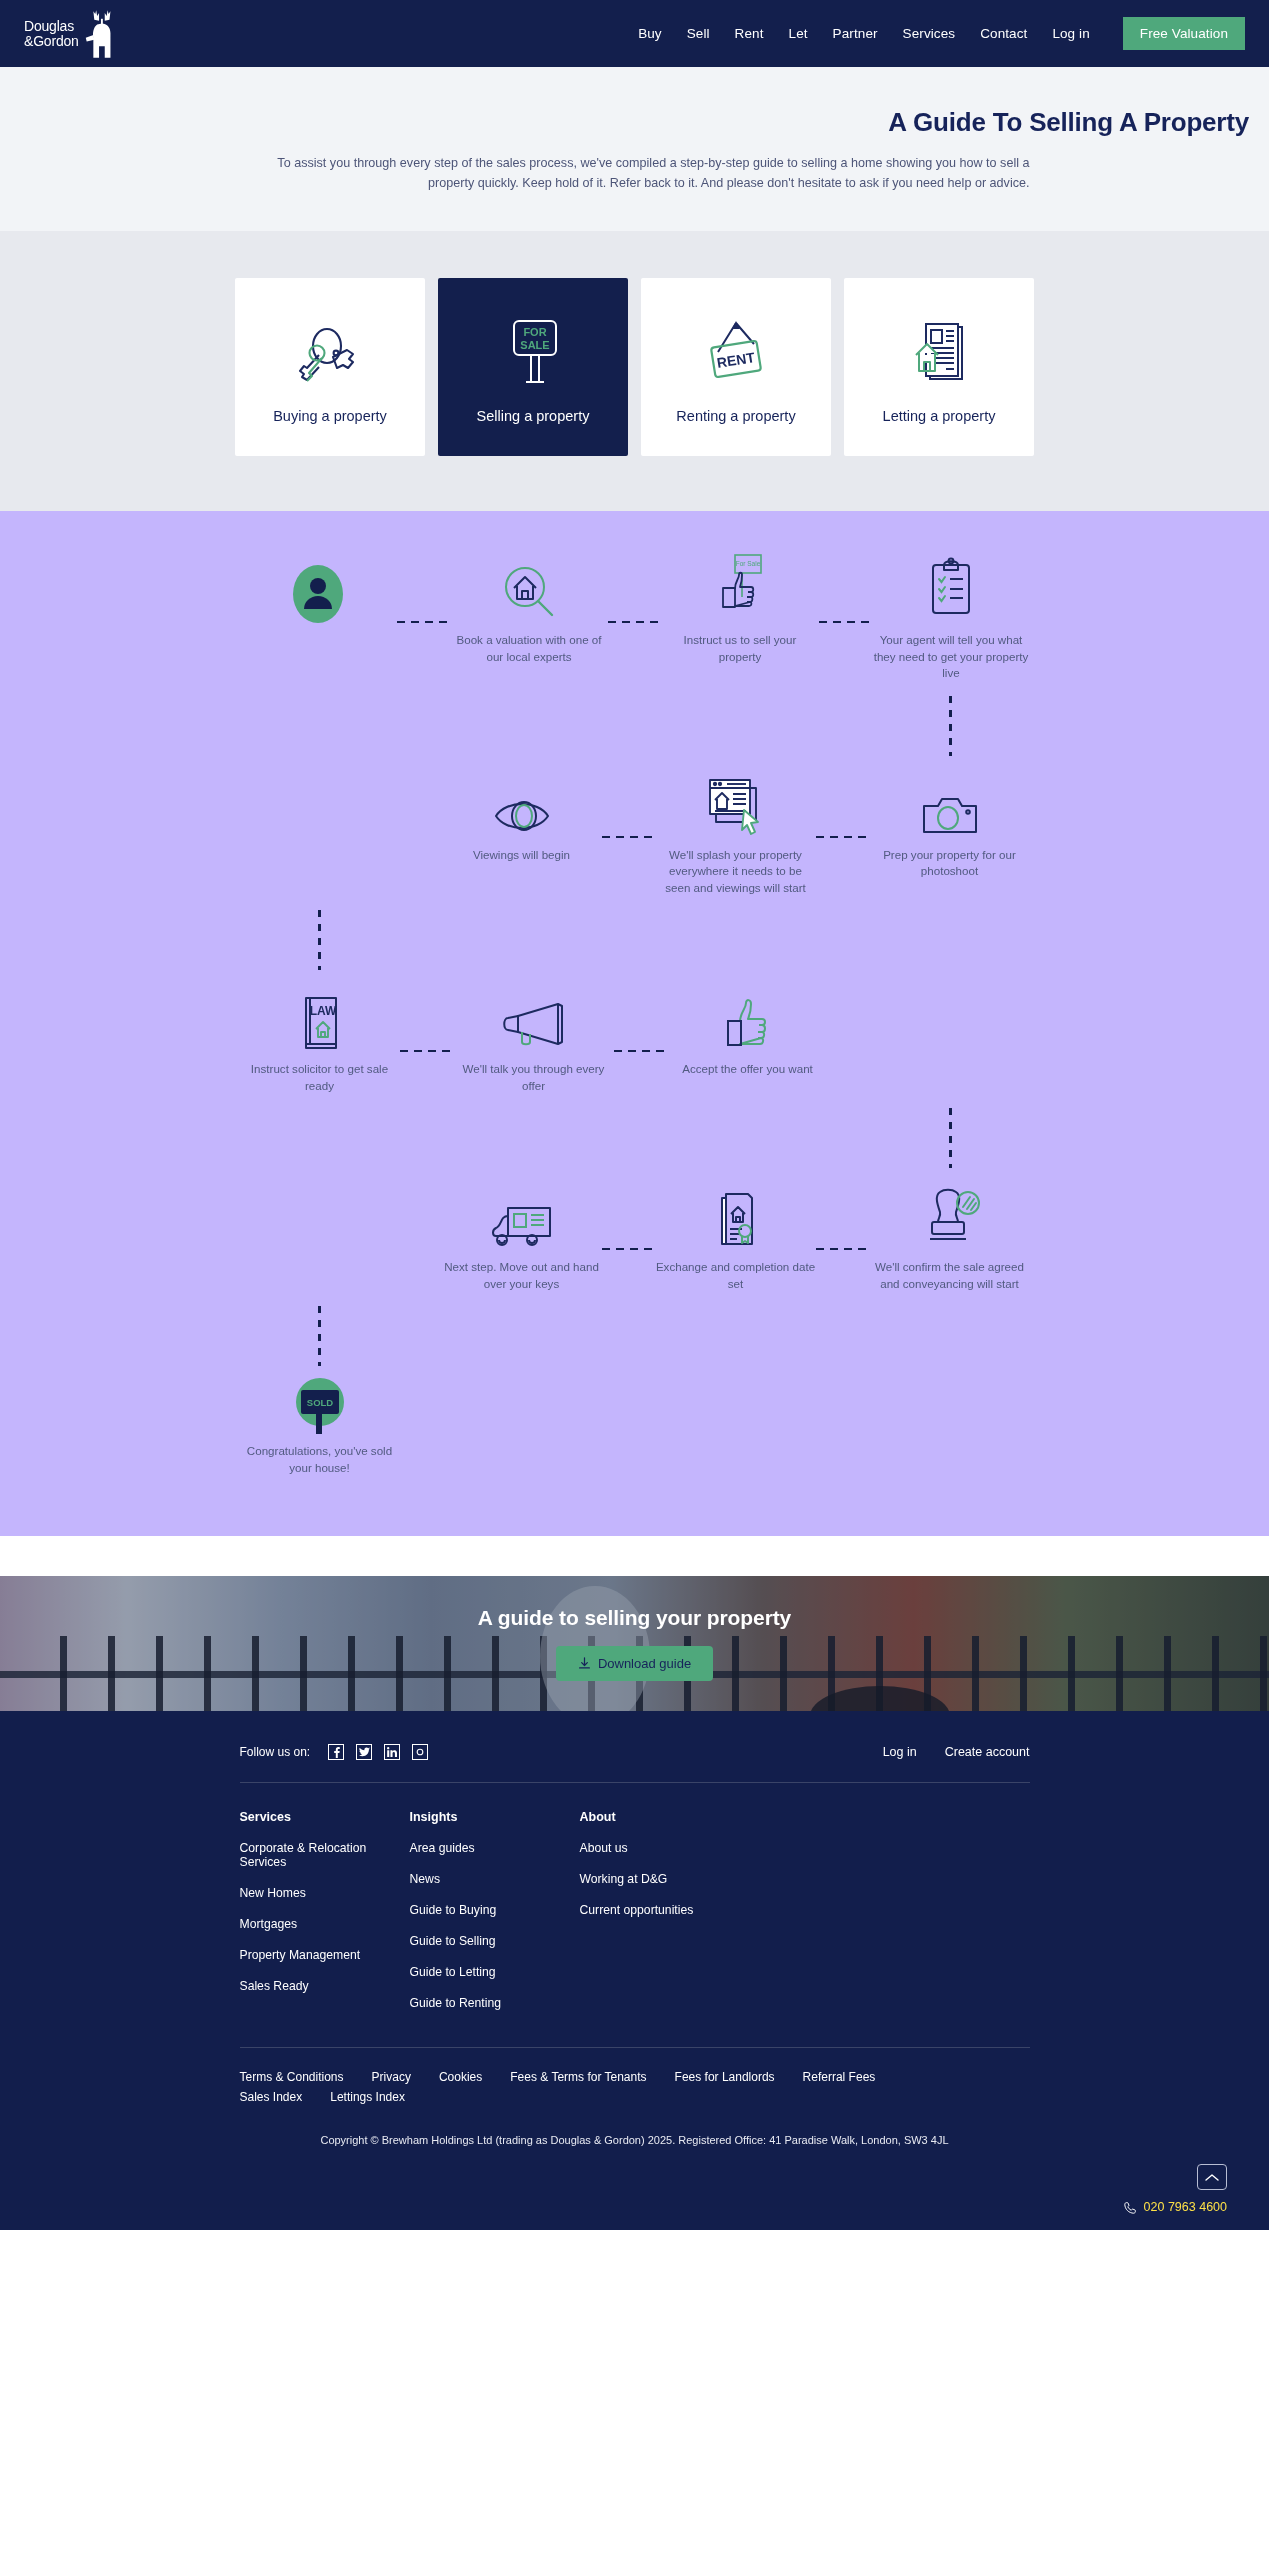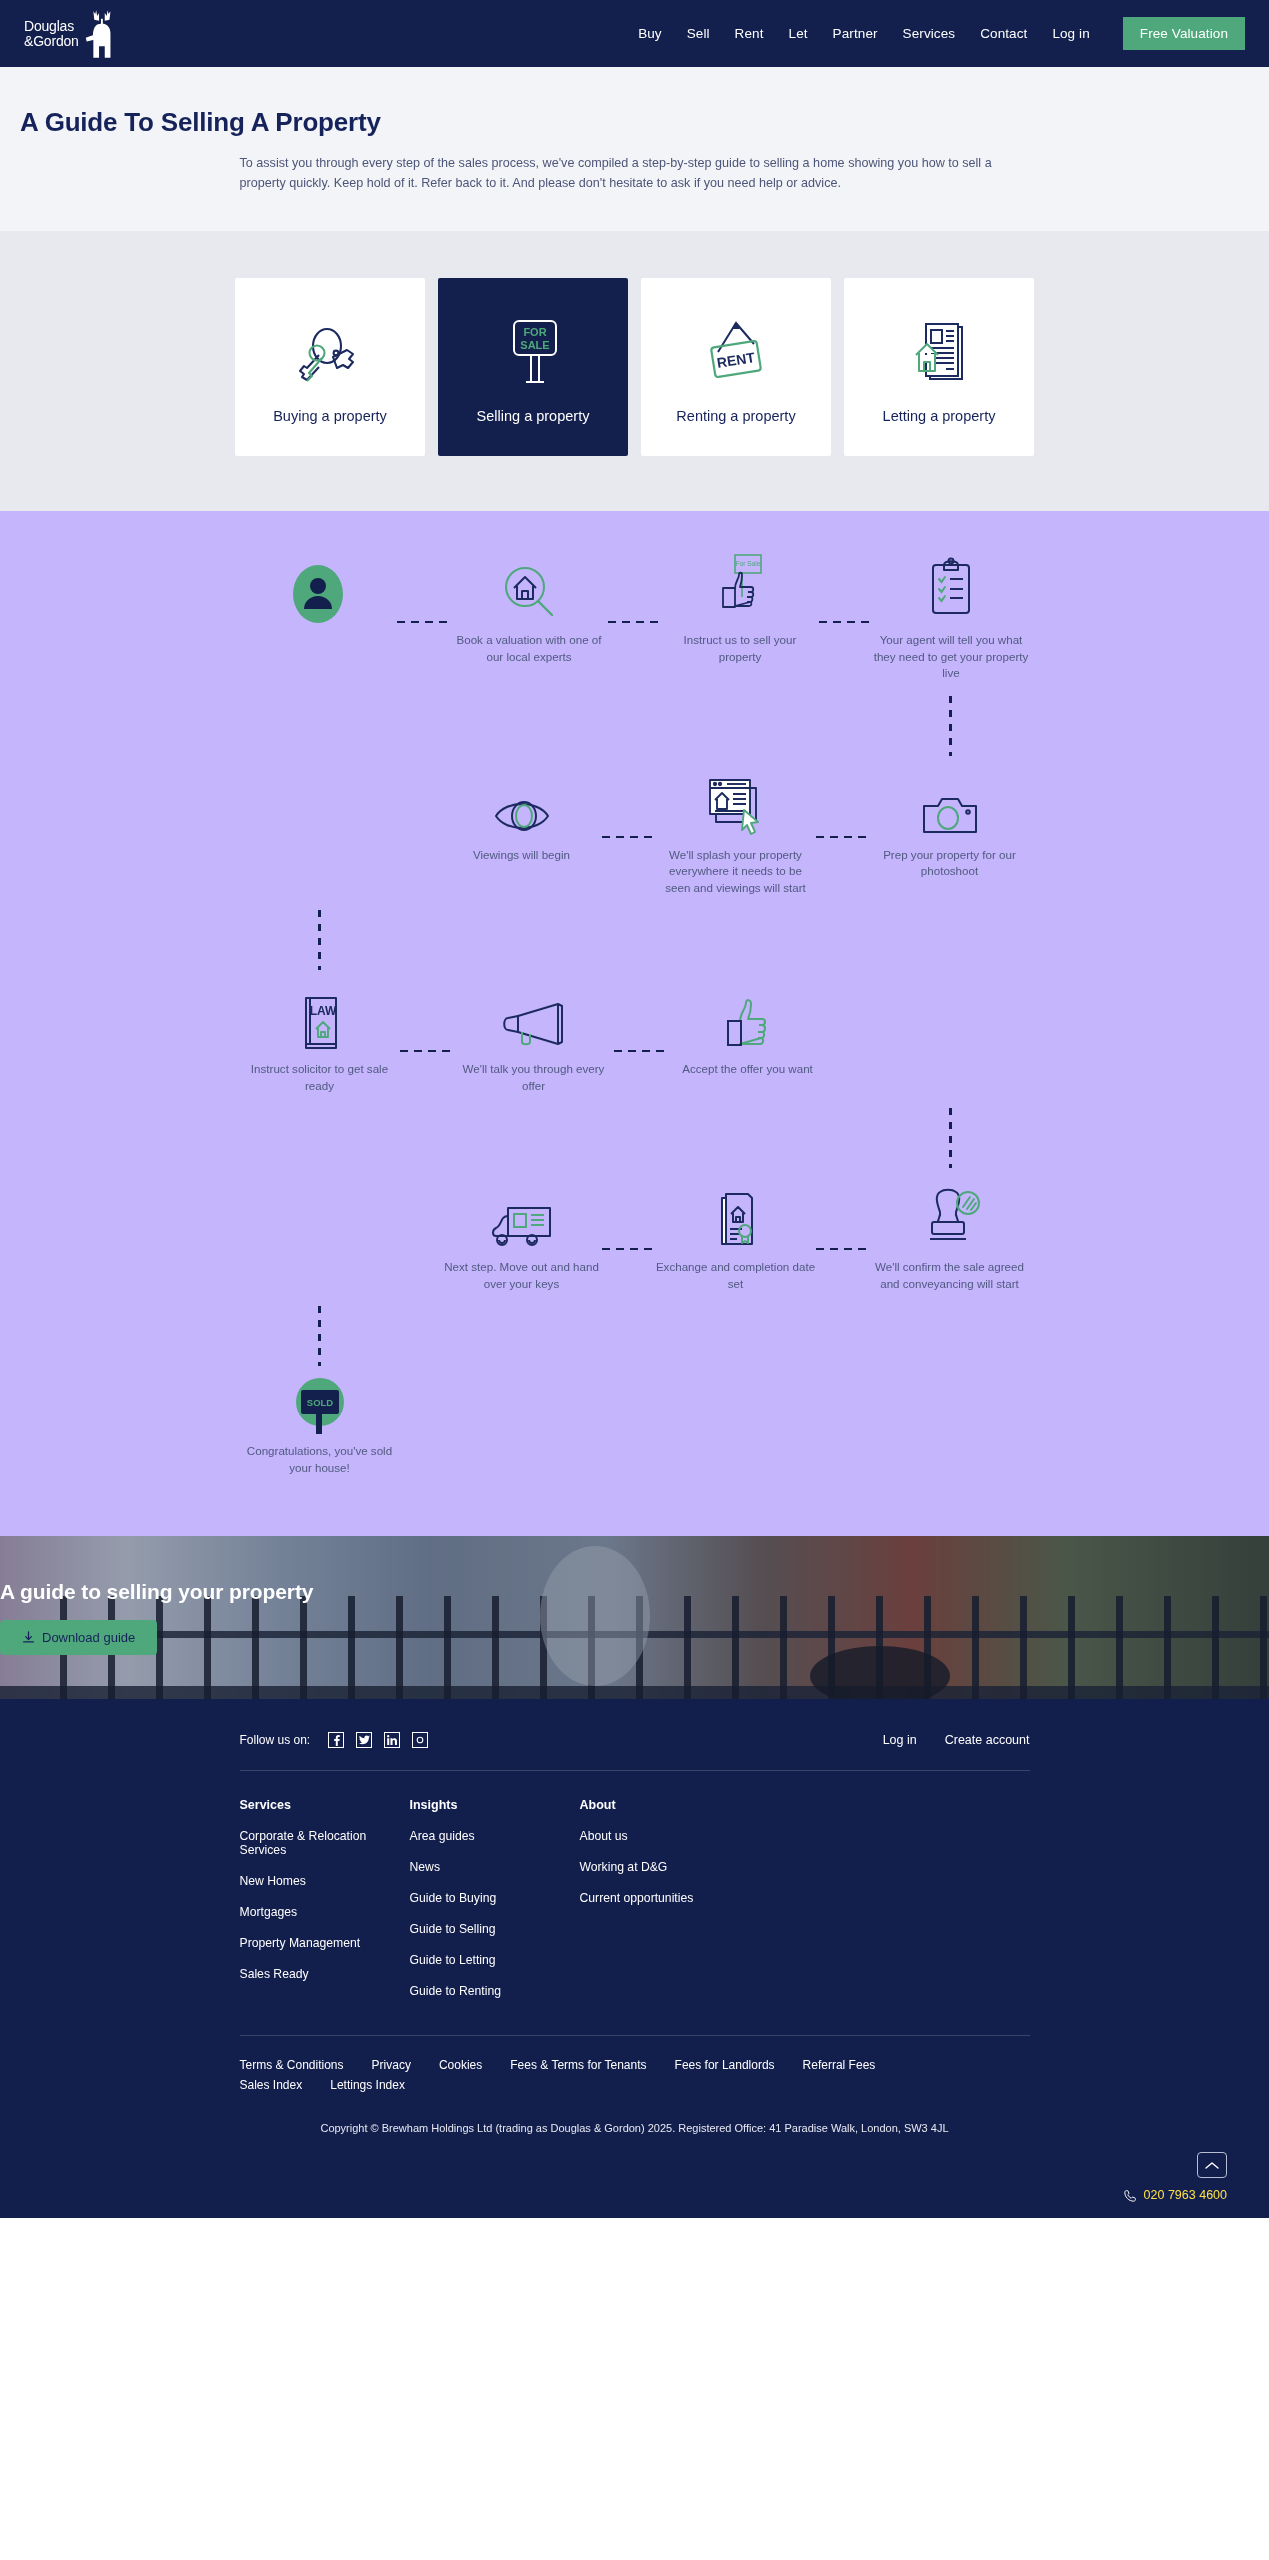--- a/index.html
+++ b/index.html
@@ -49,21 +49,21 @@
     padding: 9px 17px;
     border-radius: 0;
     margin-left: 8px;
     white-space: nowrap;
   }
 
   
   .hero {
     background: #f2f4f7;
     padding: 40px 20px 38px;
-    text-align: left;
+    text-align: right;
   }
   .hero h1 {
     font-size: 26px;
     font-weight: 700;
     color: #16235a;
     letter-spacing: -0.2px;
     margin-bottom: 15px;
   }
   .hero p {
     font-size: 12.6px;
@@ -149,27 +149,28 @@
   }
   .vert-dashes {
     width: 3px;
     height: 60px;
     background-image: repeating-linear-gradient(to bottom,#131f4d 0 7px, transparent 7px 14px);
   }
   .vert-wrap { display: flex; }
 
   
   .cta {
-    height: 163px;
+    height: 135px;
     position: relative;
     overflow: hidden;
     display: flex;
     flex-direction: column;
-    align-items: flex-start;
+    align-items: center;
     justify-content: center;
+    margin-top: 40px;
   }
   .cta-bg { position: absolute; inset: 0; }
   .cta-overlay { position: absolute; inset: 0; background: rgba(30,40,70,0.30); }
   .cta h2 {
     position: relative;
     color: #ffffff;
     font-size: 21px;
     font-weight: 700;
     margin-bottom: 16px;
     letter-spacing: -0.1px;

